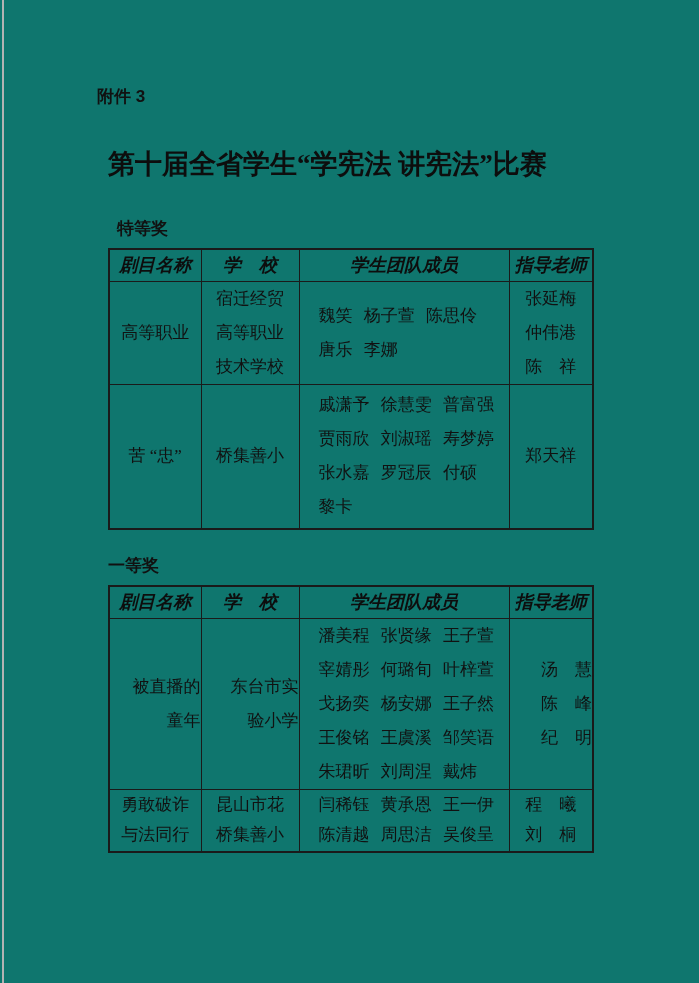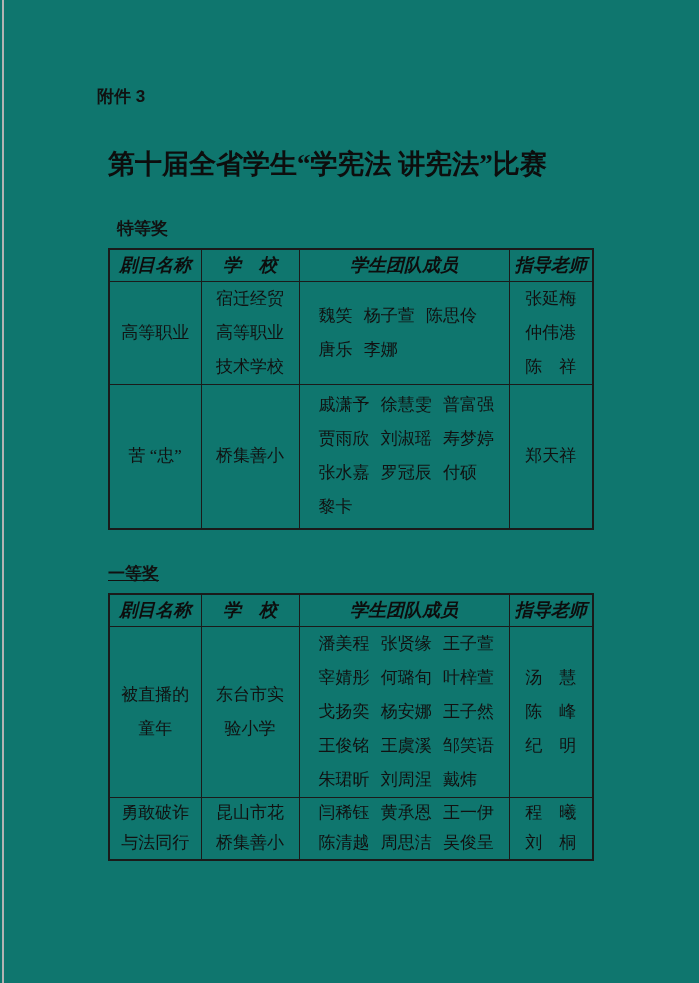--- a/index.html
+++ b/index.html
@@ -30,21 +30,21 @@
     font-family: "Liberation Serif", "DejaVu Serif", serif;
     font-weight: bold; font-size: 27px; line-height: 40px;
     color: #0d0d0d;
   }
   .section-label {
     font-family: "Liberation Sans", "DejaVu Sans", sans-serif;
     font-weight: bold; font-size: 17px; line-height: 20px;
     color: #111;
   }
   .section-label.first { margin-top: 35px; padding-left: 9px; }
-  .section-label.second { margin-top: 34px; text-decoration: underline; }
+  .section-label.second { margin-top: 26px; }
   table.award-table {
     margin-top: 9px;
     width: 484px;
     border-collapse: collapse;
     table-layout: fixed;
     border: 2px solid #1a1a1a;
   }
   table.award-table col.c1 { width: 92px; }
   table.award-table col.c2 { width: 98px; }
   table.award-table col.c3 { width: 210px; }
@@ -66,21 +66,21 @@
     color: #111;
   }
   table.award-table td.members {
     text-align: left;
     padding-left: 19px;
     word-spacing: 7px;
   }
   
   .t1 .r1 td { height: 103px; }
   .t1 .r2 td { height: 145px; text-align: center; }
-  .t2 .r1 td { height: 165px; }
+  .t2 .r1 td { height: 165px; text-align: right; }
   .t2 .r2 td { height: 63px; line-height: 30px; margin-left: 46px; }
 </style>
 </head>
 <body>
 
 <div class="page">
   <div class="page-edge"></div>
 
   <div class="content">
 

